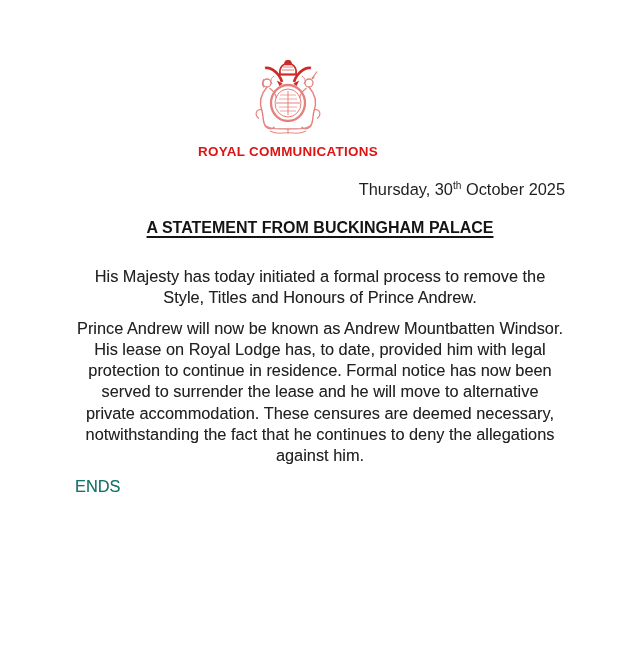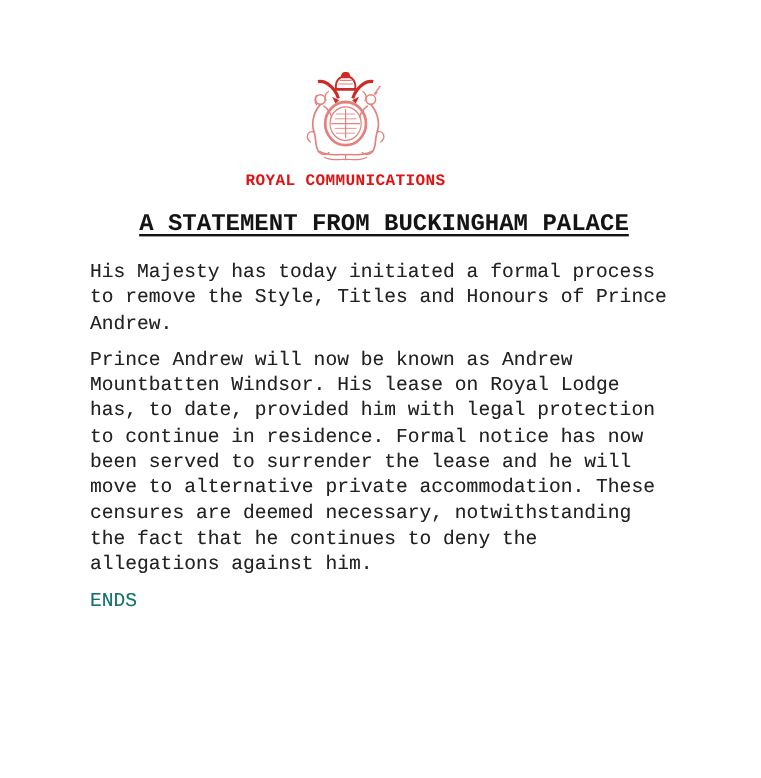--- a/index.html
+++ b/index.html
@@ -4,21 +4,21 @@
 <style>
   html, body { margin: 0; padding: 0; }
   body { background: #ffffff; }
 
   .page {
     position: relative;
     width: 576px;
     height: 648px;
     background: #ffffff;
     overflow: hidden;
-    font-family: Liberation Mono, monospace;
+    font-family: Liberation Sans, sans-serif;
     color: #232323;
   }
 
   
   .crest-wrap {
     padding-top: 58px;
     text-align: center;
     line-height: 0;
   }
   .crest-wrap svg { display: inline-block; }
@@ -48,30 +48,30 @@
   }
   .dateline .sup {
     vertical-align: super;
     font-size: 0.62em;
     line-height: 0;
   }
 
   .title {
     margin-top: 17px;
     text-align: center;
-    font-size: 20px;
+    font-size: 16px;
     font-weight: bold;
     color: #141414;
     text-decoration: underline;
     text-decoration-thickness: 1.6px;
     text-underline-offset: 3px;
     line-height: 22px;
   }
 
-  .body-text { margin-top: 17px; }
+  .body-text { margin-top: 27px; text-align: center; }
   .body-text p {
     margin: 0 0 9px 0;
     font-size: 16.35px;
     line-height: 21.3px;
     color: #222222;
     text-shadow: 0 0 0.4px rgba(40,40,40,0.35);
   }
   .ends {
     font-size: 16.35px;
     line-height: 21.3px;
@@ -126,20 +126,23 @@
       <path class="crest-light" stroke-width="0.7" d="M44,37 h16 M43,41 h18 M43,49 h18 M44,53 h16"></path>
 
       <path class="crest-light" stroke-width="1.3" d="M30,68 C38,73 46,70 52,71 C58,70 66,73 74,68"></path>
       <path class="crest-light" stroke-width="1" d="M34,73 C42,77 50,74 52,75 C54,74 62,77 70,73"></path>
       <path class="crest-light" stroke-width="1" d="M52,71 v4.5"></path>
     </svg>
 
     <div class="dept-label">ROYAL COMMUNICATIONS</div>
   </div>
 
+  <div class="col dateline">
+    <span>Thursday, 30</span><span class="sup">th</span><span> October 2025</span>
+  </div>
 
   <div class="col title">A STATEMENT FROM BUCKINGHAM PALACE</div>
 
   <div class="col body-text">
     <p>His Majesty has today initiated a formal process to remove the Style, Titles and Honours of Prince Andrew.</p>
     <p>Prince Andrew will now be known as Andrew Mountbatten Windsor. His lease on Royal Lodge has, to date, provided him with legal protection to continue in residence. Formal notice has now been served to surrender the lease and he will move to alternative private accommodation. These censures are deemed necessary, notwithstanding the fact that he continues to deny the allegations against him.</p>
   </div>
 
   <div class="col ends">ENDS</div>
 

